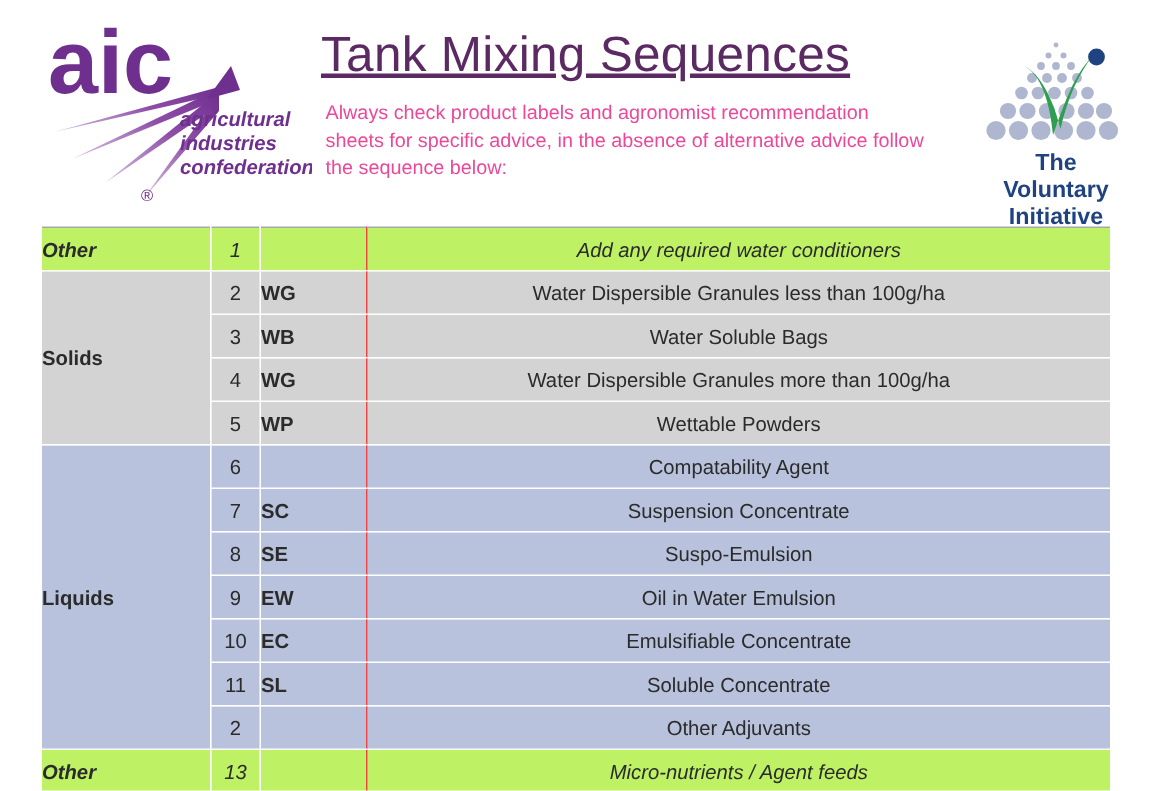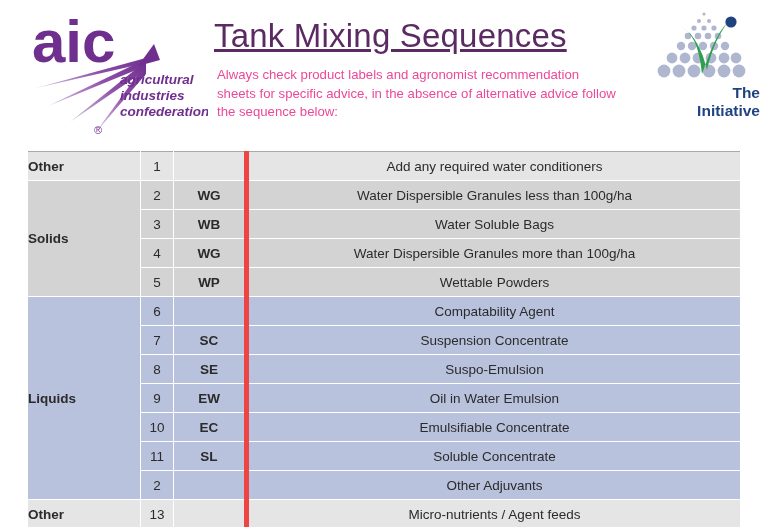--- a/index.html
+++ b/index.html
@@ -55,24 +55,24 @@
     font-size: 13.2px;
     line-height: 18.5px;
     color: #ec4899;
     max-width: 400px;
   }
 
   
   #vi-logo {
     position: absolute;
     left: 648px;
-    top: 8px;
+    top: 24px;
     width: 112px;
     height: 136px;
-    text-align: right;
+    text-align: center;
   }
   #vi-mark { height: 74px; }
   #vi-mark svg { display: block; margin: 0 auto; }
   #vi-text {
     margin-top: 2px;
     font-size: 15.5px;
     font-weight: bold;
     color: #1f4380;
     line-height: 18px;
   }
@@ -104,31 +104,30 @@
     padding-left: 14px;
     border-right: 1px solid #ffffff;
   }
   td.num {
     width: 32px;
     text-align: center;
     border-right: 1px solid #ffffff;
   }
   td.code {
     width: 70px;
-    text-align: center;
     font-weight: bold;
     font-size: 13.5px;
-    border-right: 5px solid #ef4444;
+    border-right: 1px solid #ef4444;
   }
   td.desc {
     text-align: center;
   }
 
   
-  .band-other td { background: #e5e5e5; }
+  .band-other td { background: #bef264; font-style: italic; }
   .band-solid td { background: #d3d3d3; }
   .band-liquid td { background: #b8c2dc; }
 
   
   td.cat-span { vertical-align: middle; }
 
   
   tr.group-end td { border-bottom: 2px solid #ffffff; }
 </style>
 </head>
@@ -203,20 +202,21 @@
             <circle cx="89" cy="63" r="6.4"></circle>
         </g>
 
         <path d="M33 20 C 44 26, 50 44, 52 66 C 60 44, 66 26, 78 14 C 70 24, 62 40, 57 62 C 52 42, 44 26, 33 20 Z" fill="#2f9e4f"></path>
 
         <circle cx="81" cy="14" r="5.6" fill="#1f4380"></circle>
       </svg>
     </div>
     <div id="vi-text">
       <div>The</div>
+      <div>Voluntary</div>
       <div>Initiative</div>
     </div>
   </div>
 </div>
 
 <table id="seq-table">
   <tbody>
     <tr class="band-other group-end">
       <td class="cat cat-span">Other</td>
       <td class="num">1</td>

